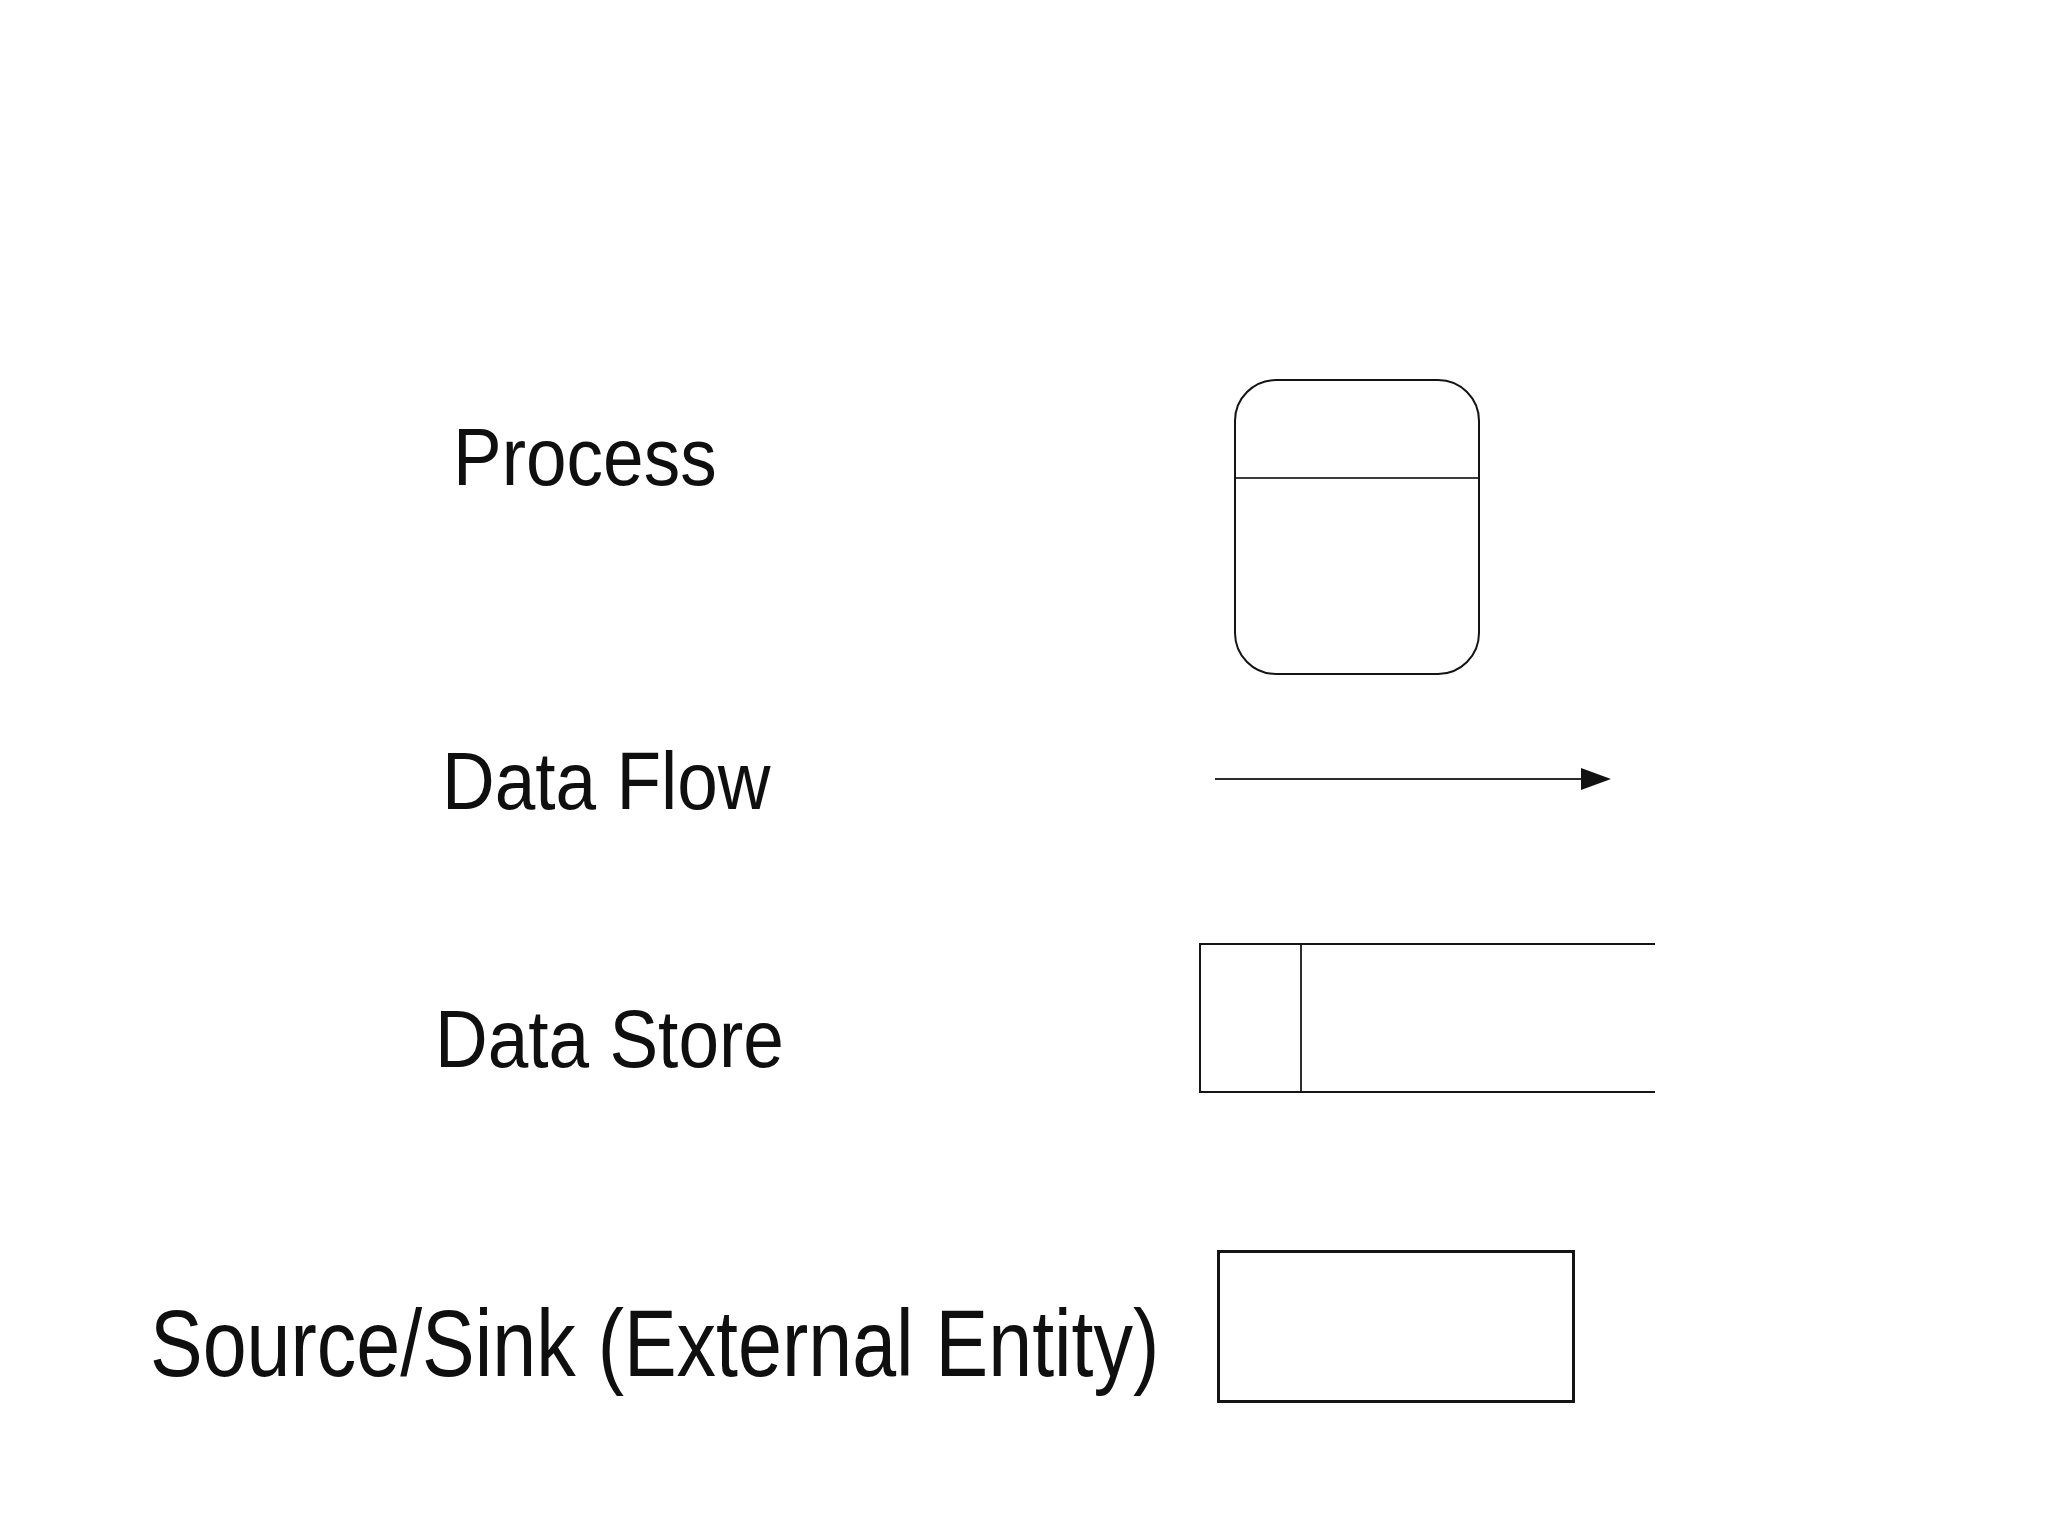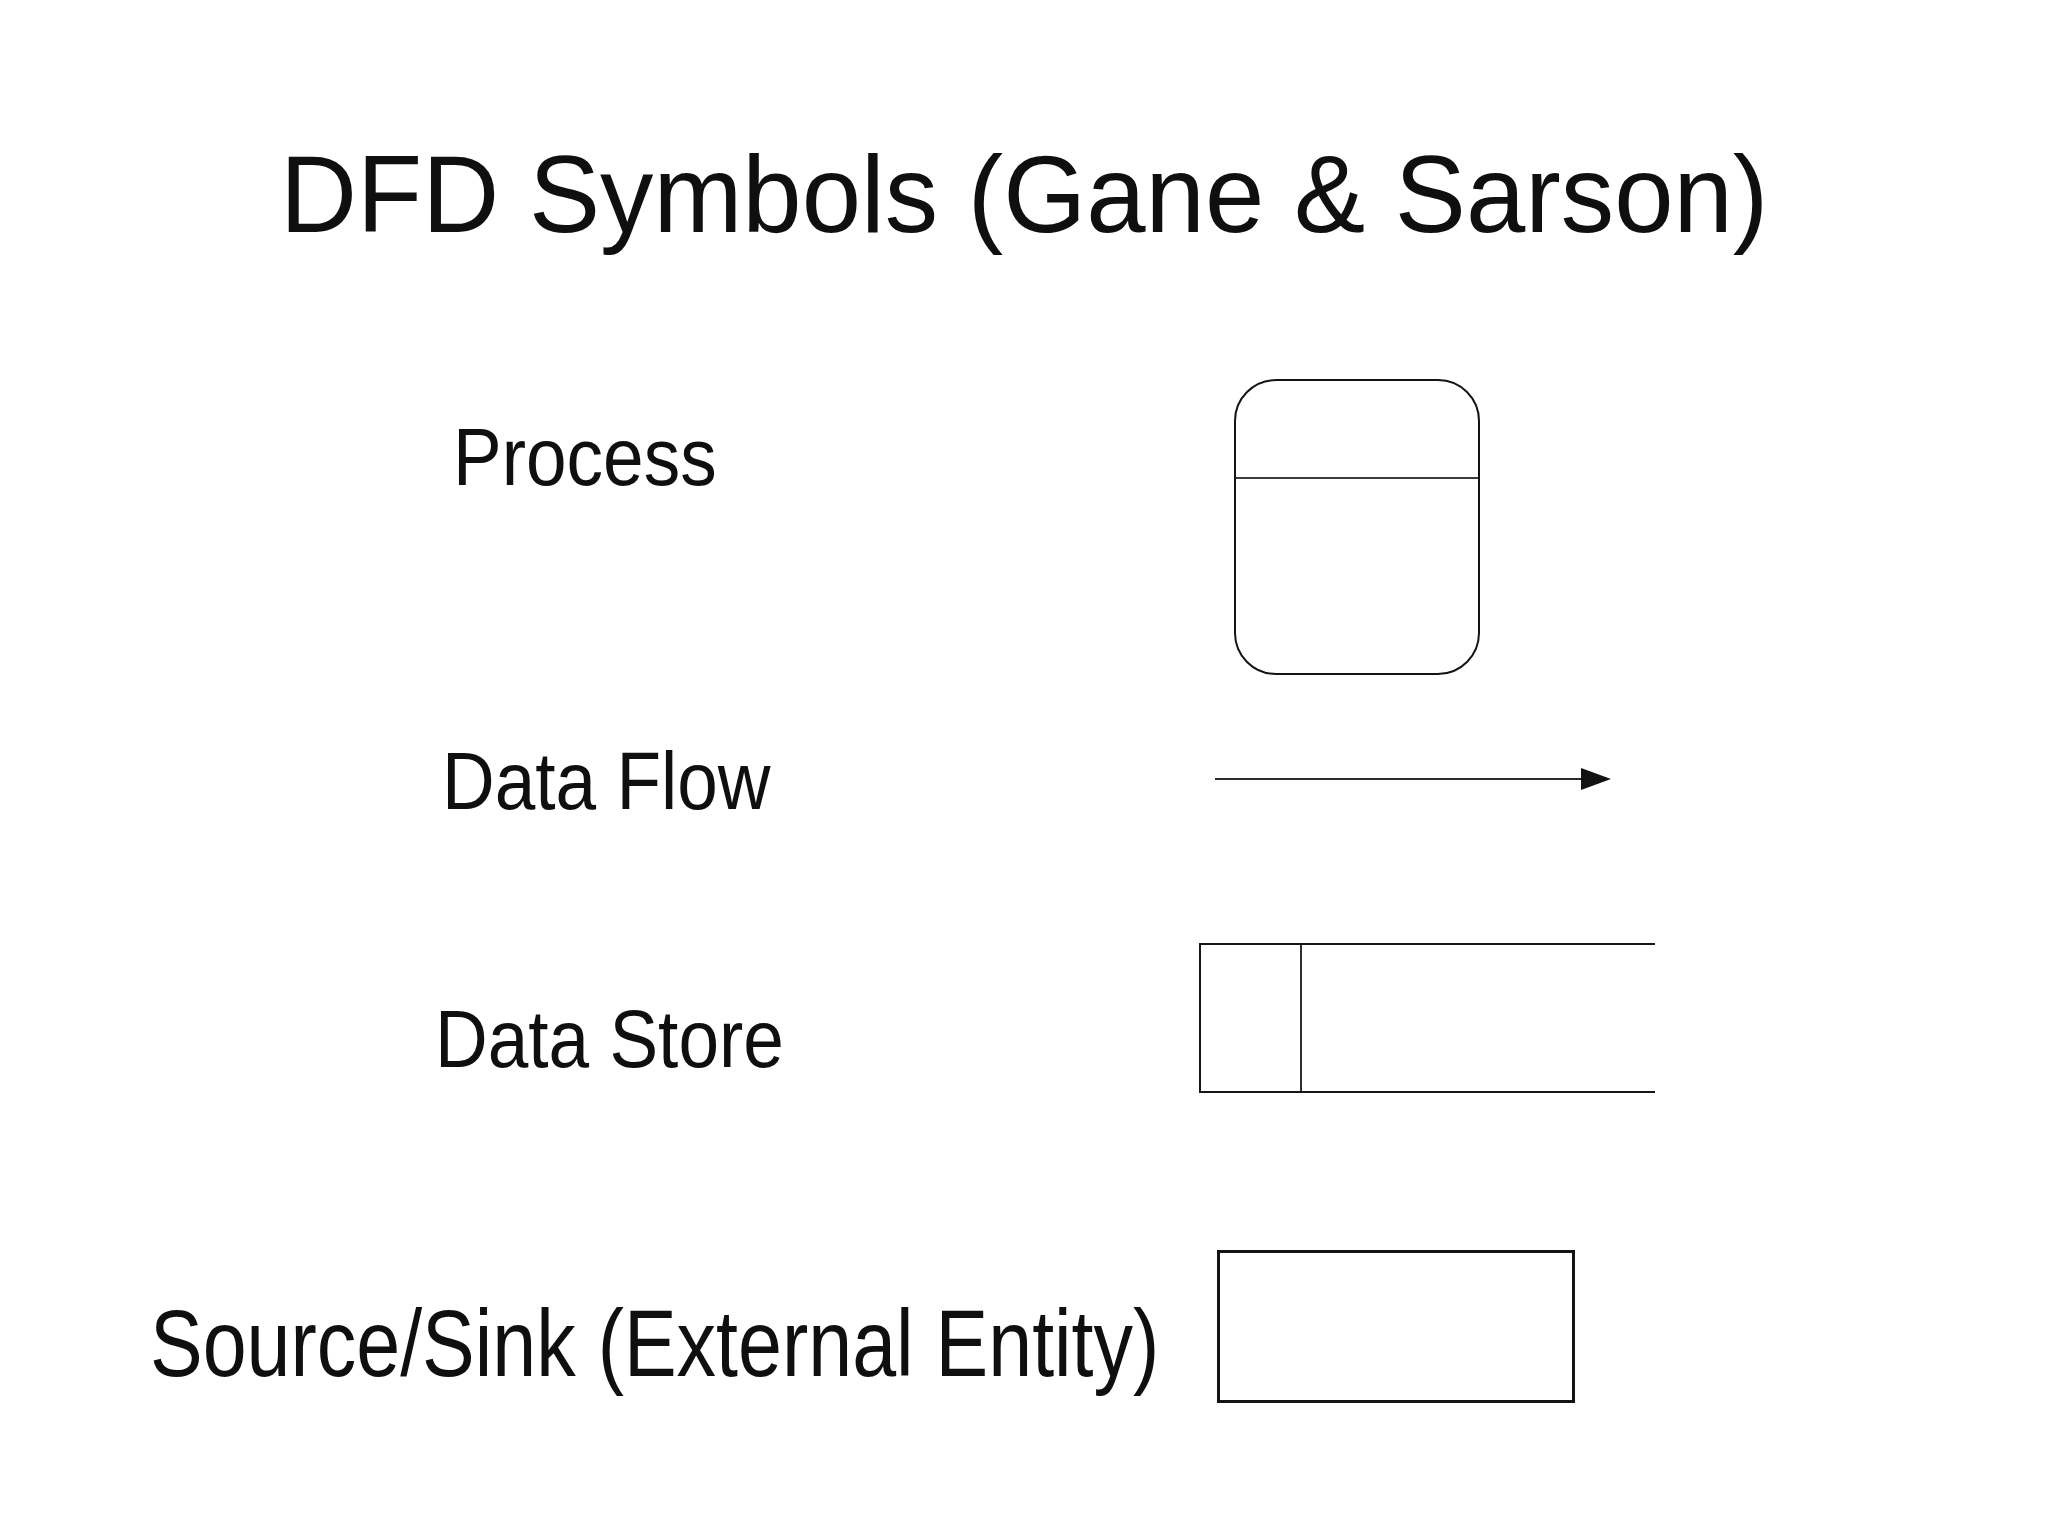--- a/index.html
+++ b/index.html
@@ -113,23 +113,20 @@
     border: 3px solid #141414;
     box-sizing: border-box;
     background: #ffffff;
   }
 </style>
 </head>
 <body>
 
 <div class="slide">
 
-  <div class="slide-title">
-    <span class="squeeze">DFD Symbols (Gane &amp; Sarson)</span>
-  </div>
 
   <div class="row-label label-process">Process</div>
   <div class="sym-process">
     <div class="h-divider"></div>
   </div>
 
   <div class="row-label label-dataflow">Data Flow</div>
   <div class="sym-dataflow-line"></div>
   <div class="sym-dataflow-head"></div>
 

